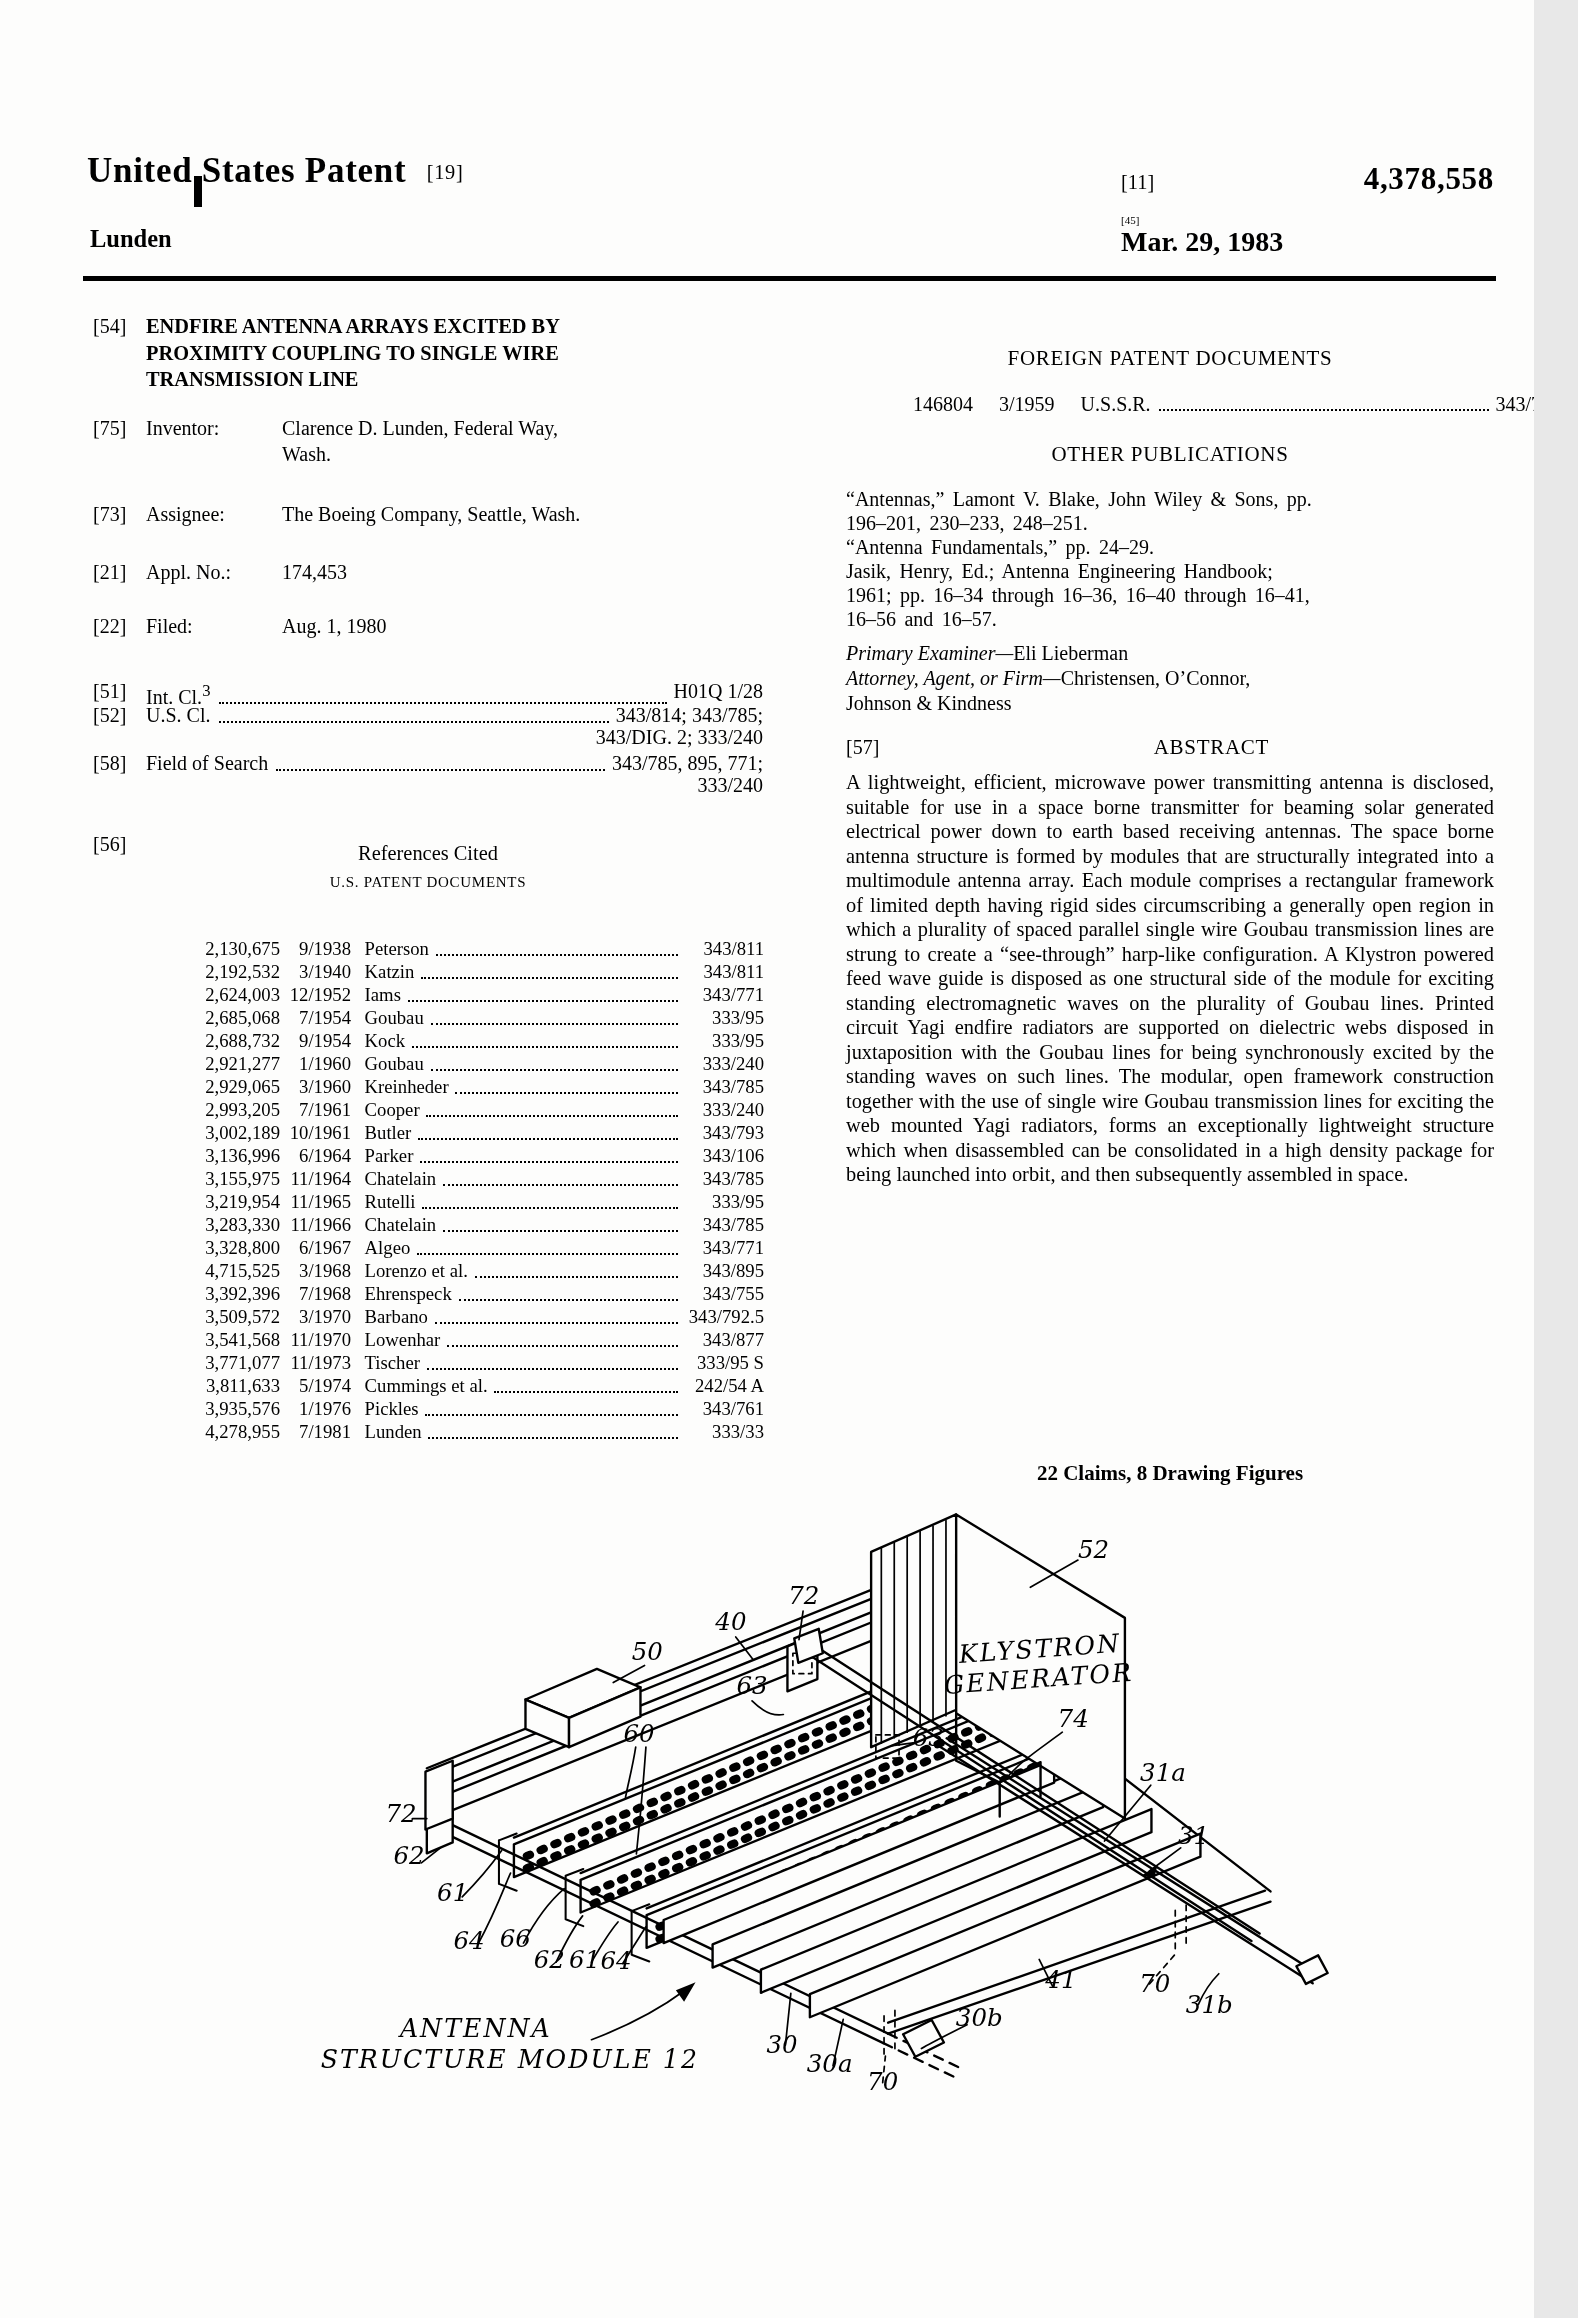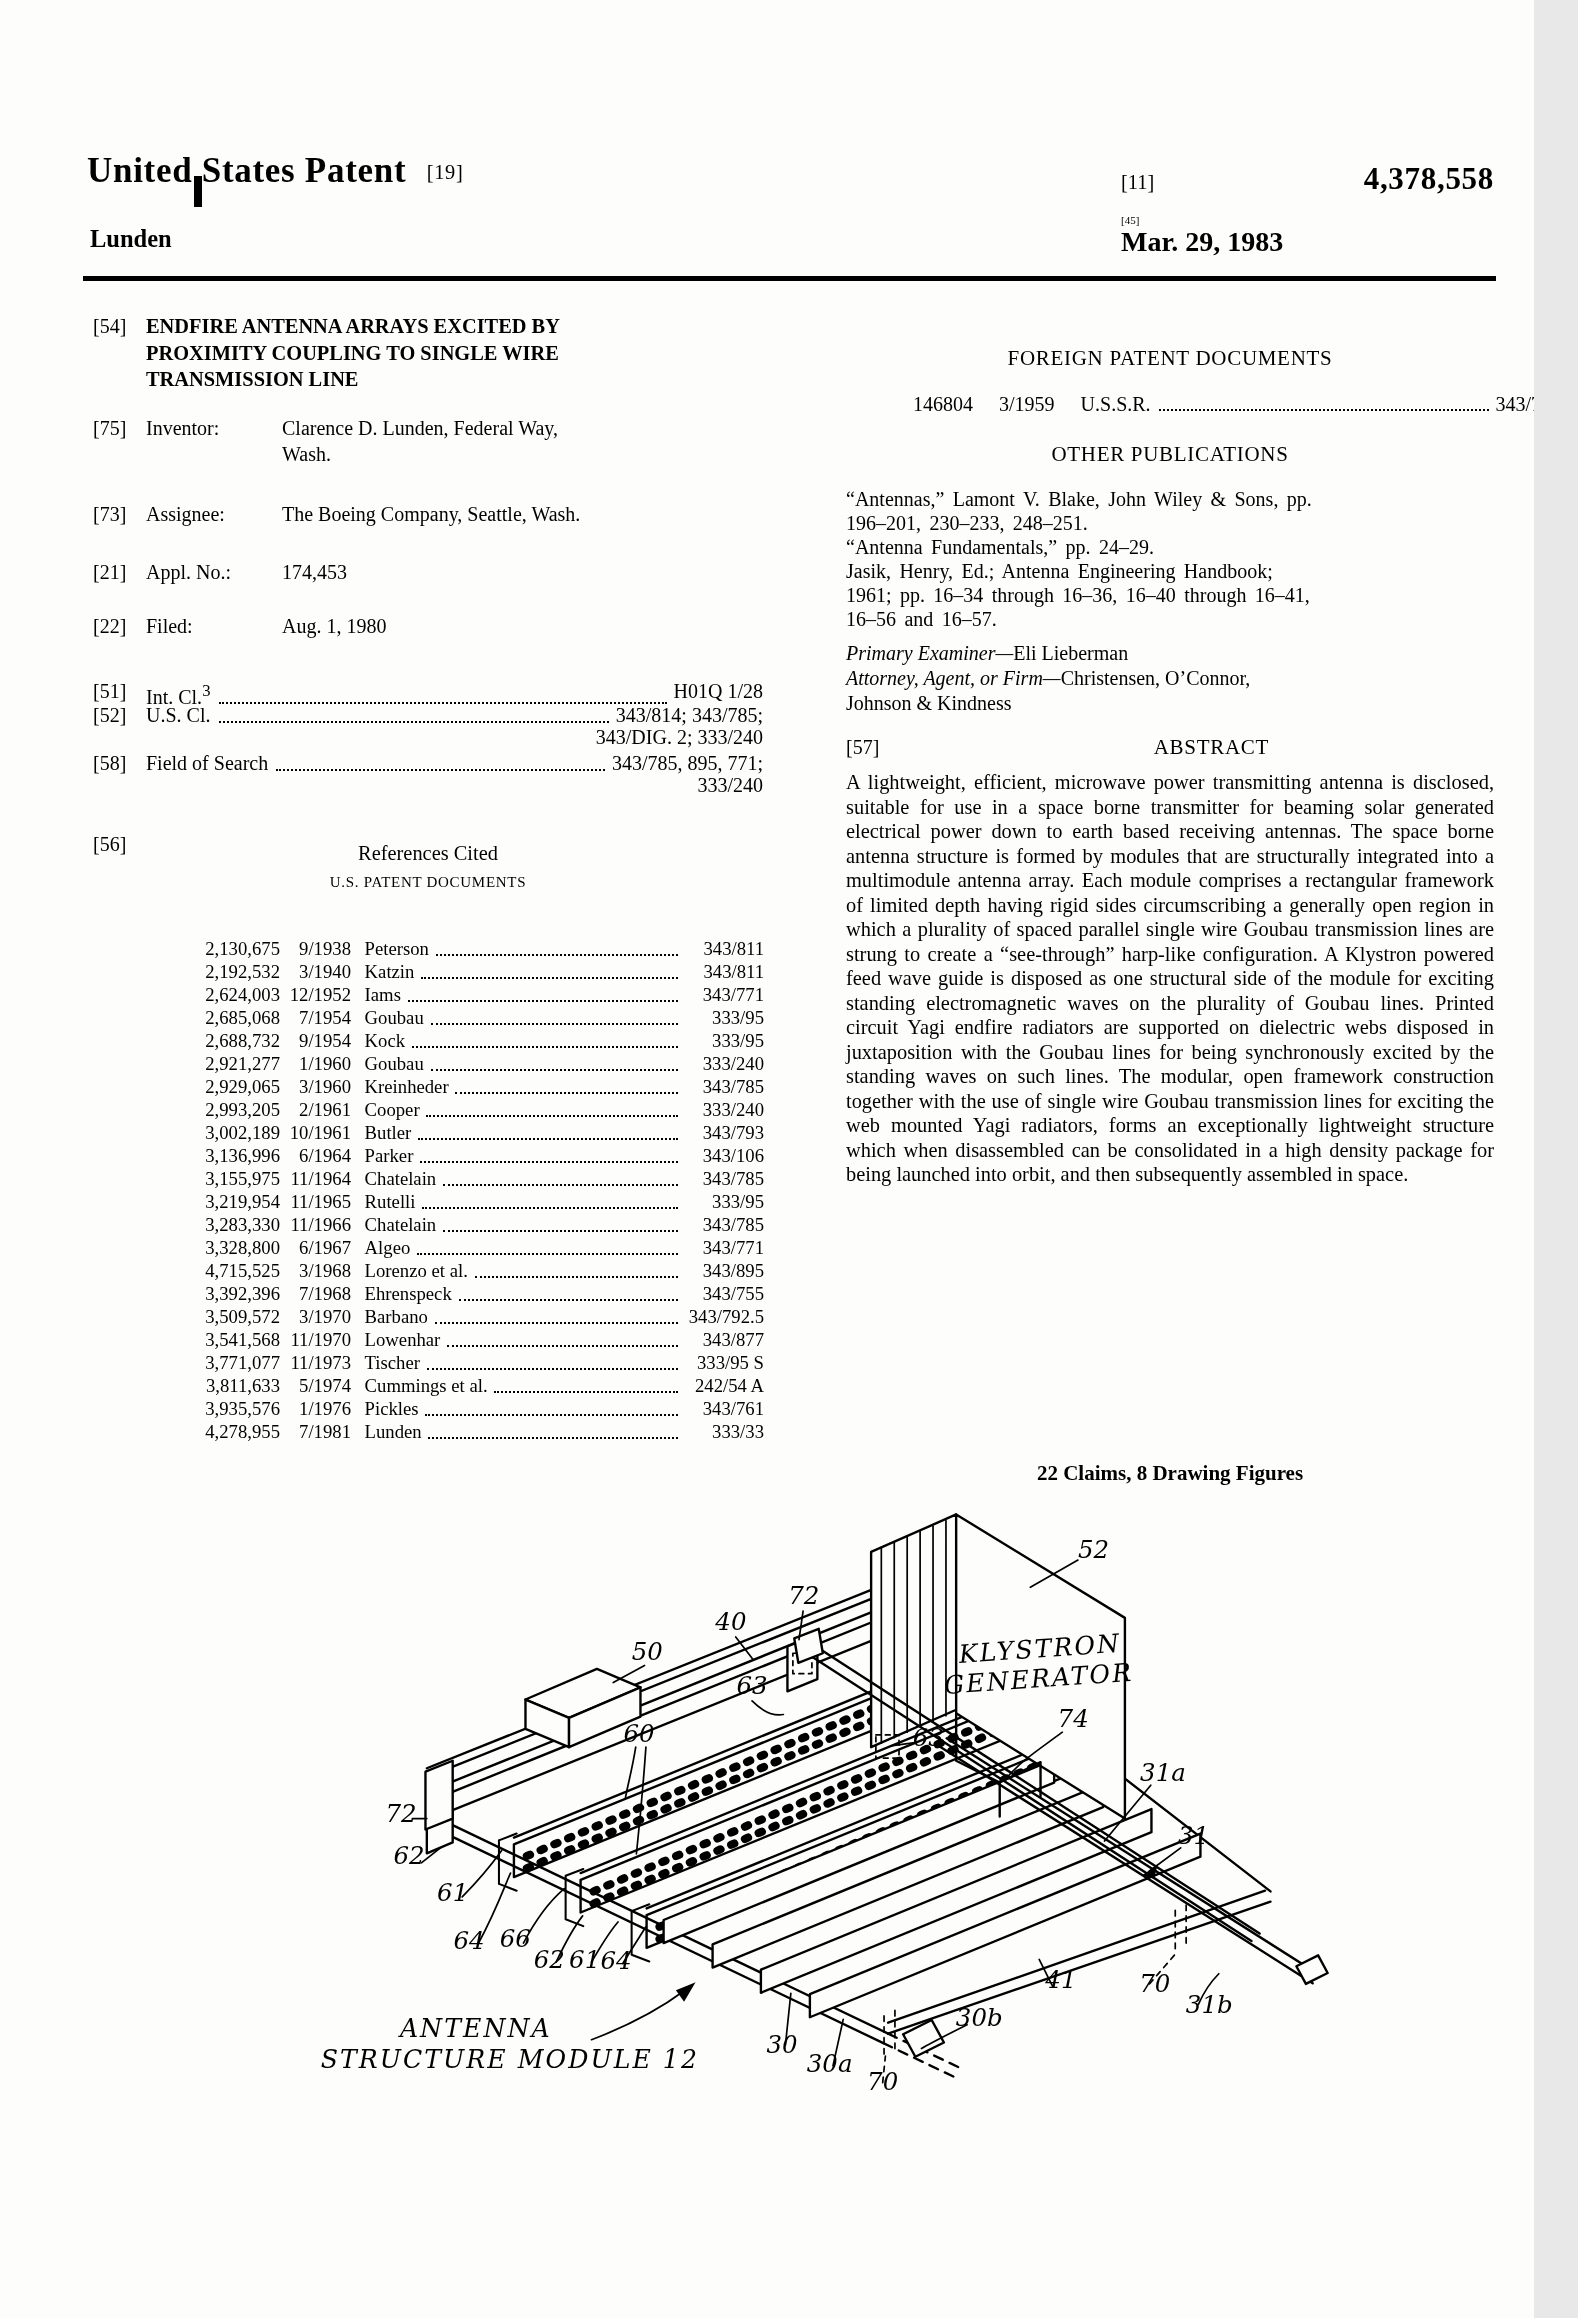--- a/index.html
+++ b/index.html
@@ -191,21 +191,21 @@
       <div class="refrow">
         <span class="rnum">2,929,065</span>
         <span class="rdate">3/1960</span>
         <span class="rname">Kreinheder</span>
         <span class="rdots"></span>
         <span class="rcls">343/785</span>
       </div>
 
       <div class="refrow">
         <span class="rnum">2,993,205</span>
-        <span class="rdate">2/1961</span>
+        <span class="rdate">7/1961</span>
         <span class="rname">Cooper</span>
         <span class="rdots"></span>
         <span class="rcls">333/240</span>
       </div>
 
       <div class="refrow">
         <span class="rnum">3,002,189</span>
         <span class="rdate">10/1961</span>
         <span class="rname">Butler</span>
         <span class="rdots"></span>

